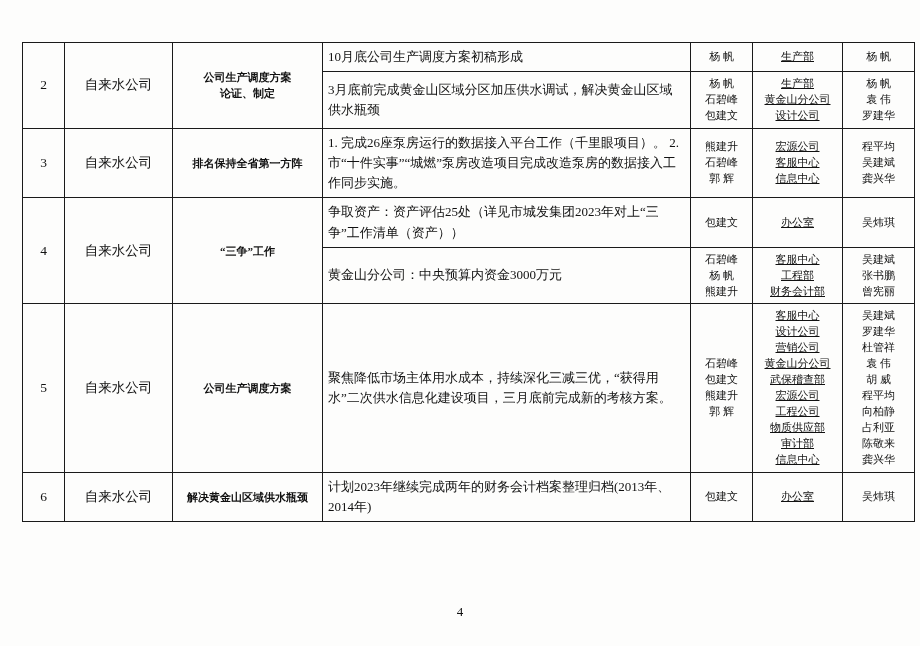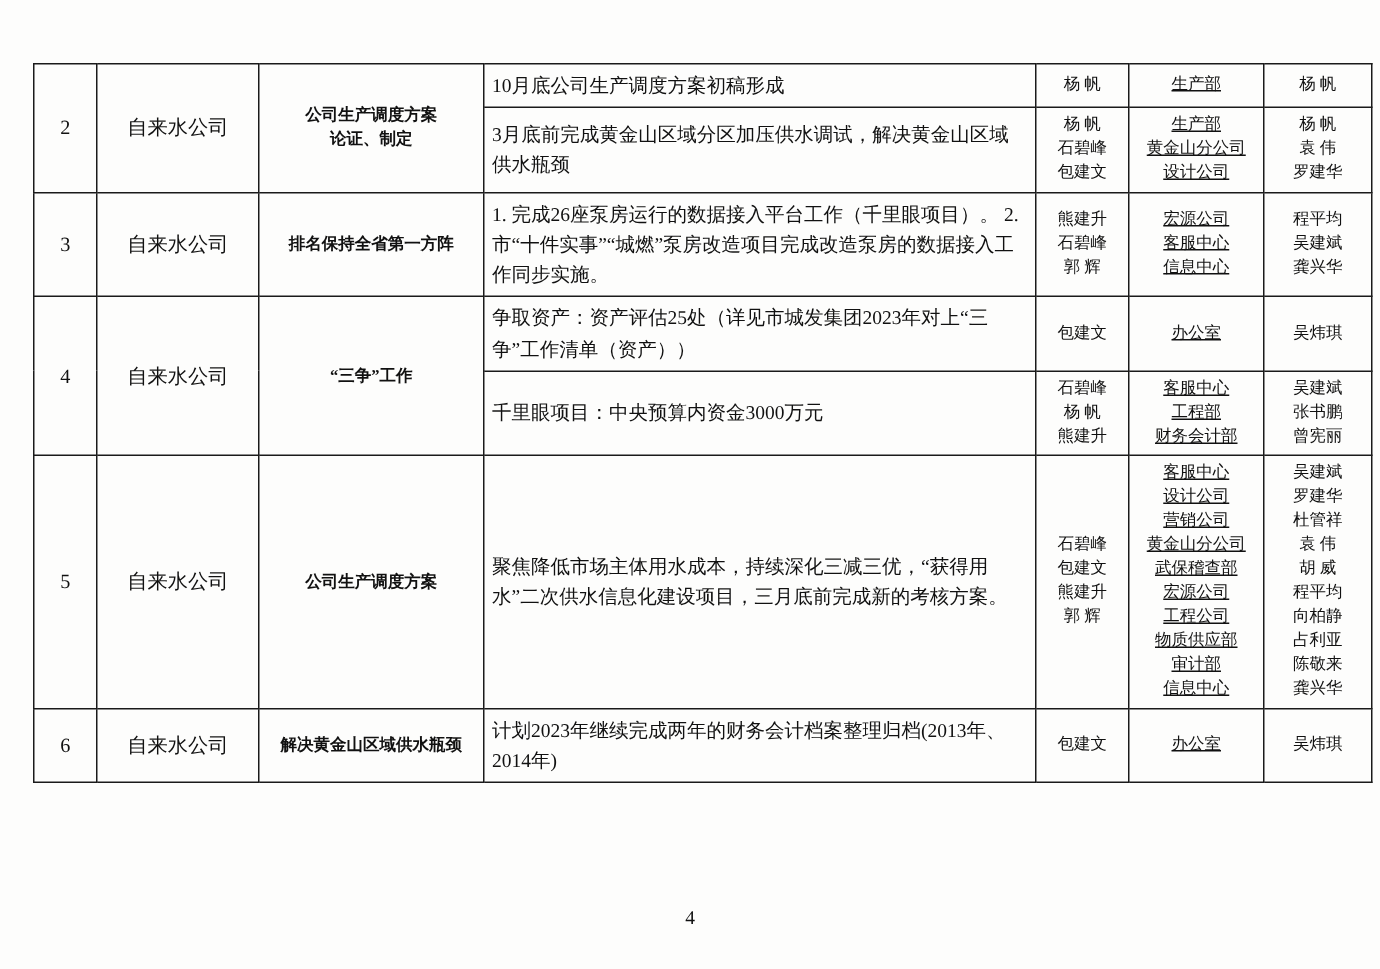--- a/index.html
+++ b/index.html
@@ -195,21 +195,21 @@
         </td>
         <td class="c-dept">
           <span class="stacked">办公室</span>
         </td>
         <td class="c-person">
           <span class="stacked">吴炜琪</span>
         </td>
       </tr>
       <tr class="sub-row">
         <td class="c-detail">
-          <span class="detail-cell">千里眼项目：中央预算内资金3000万元</span>
+          <span class="detail-cell">黄金山分公司：中央预算内资金3000万元</span>
         </td>
         <td class="c-lead">
           <span class="stacked">石碧峰
 杨 帆
 熊建升</span>
         </td>
         <td class="c-dept">
           <span class="stacked">客服中心
 工程部
 财务会计部</span>

